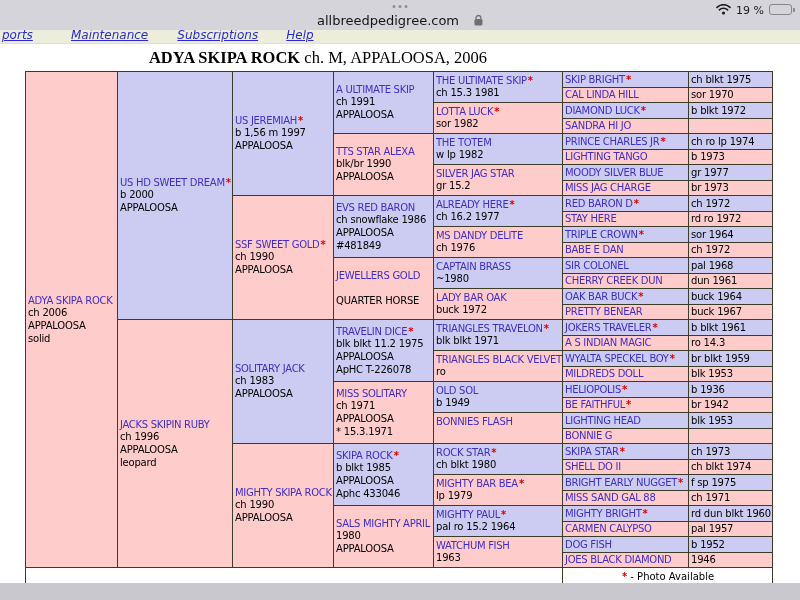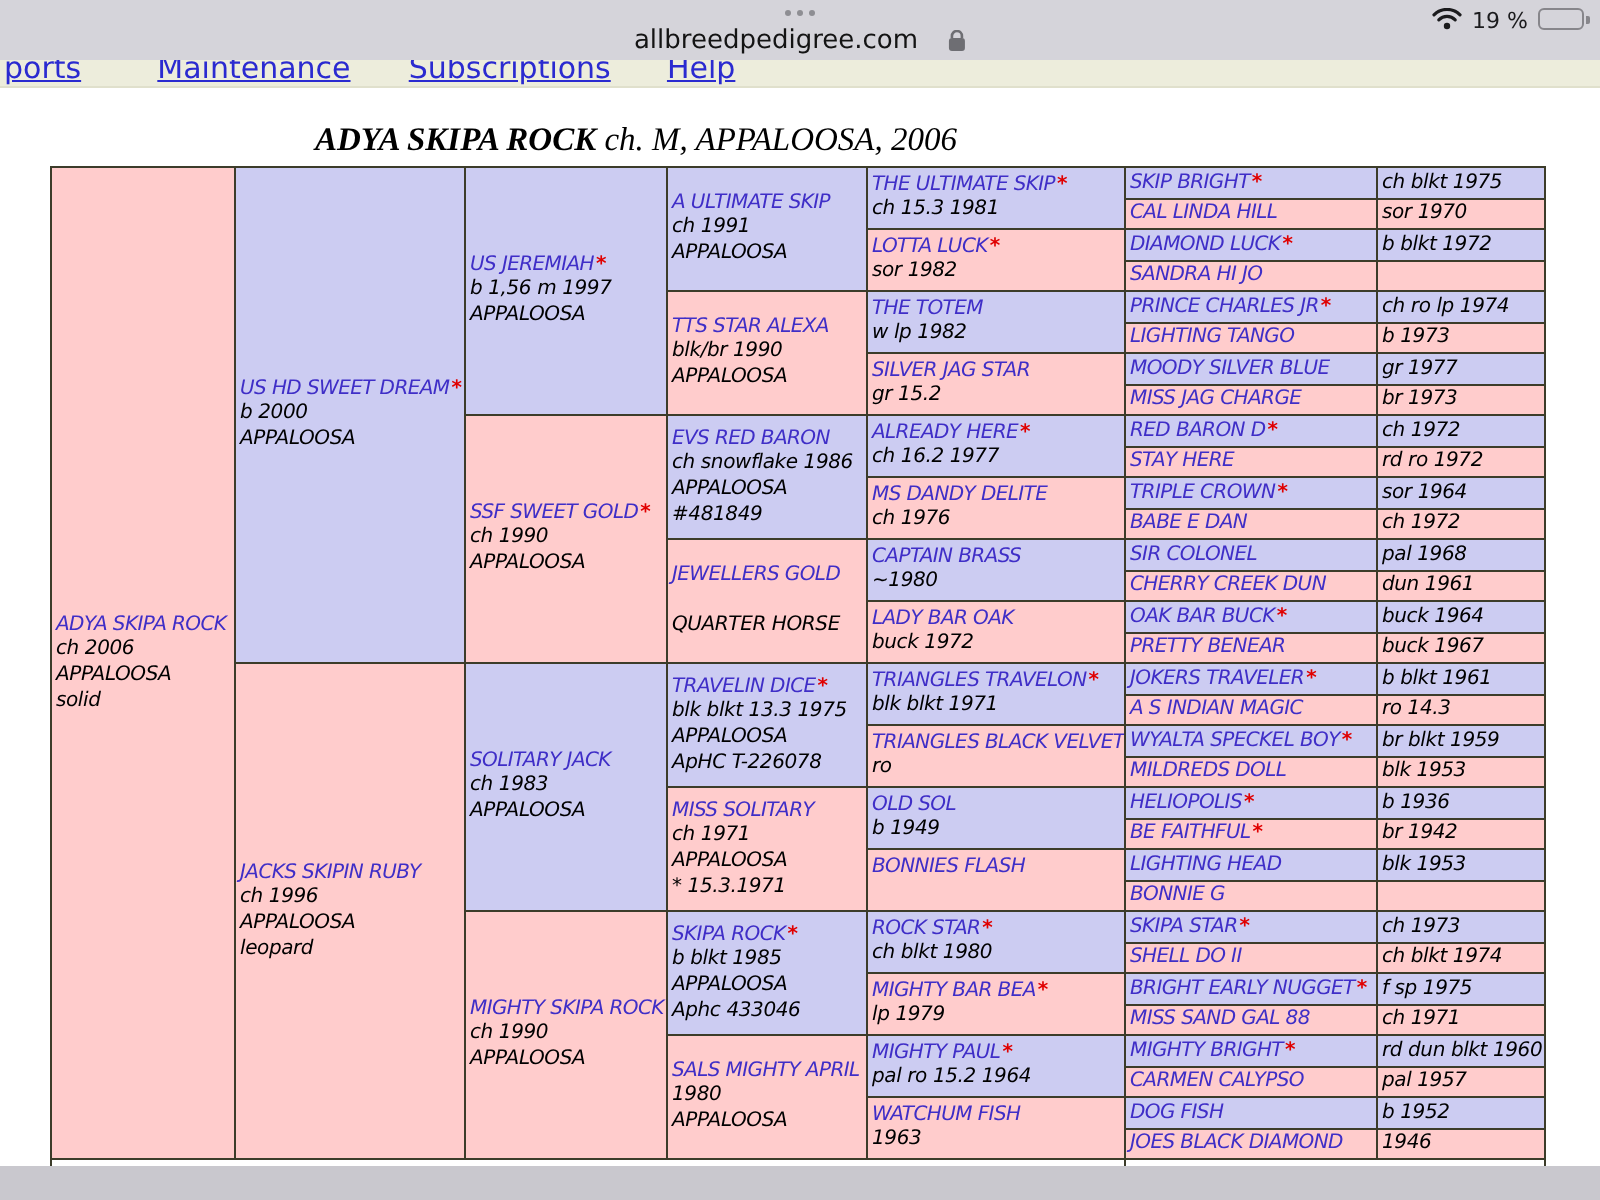--- a/index.html
+++ b/index.html
@@ -13,25 +13,25 @@
   .dots { position:absolute; top:5px; left:50%; transform:translateX(-50%); display:flex; gap:3px; }
   .dots i { width:3px; height:3px; border-radius:50%; background:#8e8e93; display:block; }
   .urlbar { position:absolute; top:13px; left:50%; transform:translateX(-50%); display:flex; align-items:center; gap:15px; font-size:13px; color:#141414; }
   .sb-right { position:absolute; right:8px; top:4px; display:flex; align-items:flex-start; gap:5px; font-size:11px; color:#1b1b1d; }
   .battery { width:23px; height:11px; border:1px solid #87868b; border-radius:3px; padding:1px; position:relative; }
   .battery .fill { width:19%; height:100%; background:#1b1b1d; border-radius:1px; }
   .battery .nub { position:absolute; right:-4px; top:3px; width:2px; height:4px; background:#87868b; border-radius:0 1px 1px 0; }
 
   .menubar { position:absolute; top:30px; left:0; width:800px; height:14px; background:#ededdc; overflow:hidden; border-bottom:1px solid #e0e0cc; }
   .menubar-inner { margin-top:-6px; white-space:nowrap; }
-  .menubar a { font-size:15px; color:var(--link-blue,#2b2bd0); text-decoration:underline; cursor:pointer; }
+  .menubar a { font-size:12px; color:var(--link-blue,#2b2bd0); text-decoration:underline; cursor:pointer;font-style:italic; }
   .m0{ margin-left:2px; } .m1{ margin-left:33px; } .m2{ margin-left:24px; } .m3{ margin-left:23px; }
 
   
-  .page { position:absolute; top:56px; left:0; width:636px;font-style:italic; }
+  .page { position:absolute; top:44px; left:0; width:636px; }
   .ptitle { text-align:center; font-family:"Liberation Serif", serif; font-size:16.5px; color:#000; padding:4px 0 3px 0; }
   .ptitle b { font-weight:bold; }
 
   table.pedigree { border-collapse:collapse; table-layout:fixed; width:747px; margin-left:25px; }
   table.pedigree td { border:1px solid #3c3c2a; padding:1px 2px; vertical-align:middle; overflow:hidden; font-size:10px; }
   td.sire { background:var(--sire-bg,#ccccf2); }
   td.dam  { background:var(--dam-bg,#ffcccc); }
   tbody tr { height:15.5px; }
   .hname { color:var(--name-color,#3f2ec7); text-decoration:none; white-space:nowrap; letter-spacing:-0.3px; cursor:pointer; }
   .star { color:var(--star-red,#e00000); font-weight:bold; margin-left:1px; }
@@ -277,21 +277,21 @@
             <div class="dline">APPALOOSA</div>
             <div class="dline">leopard</div>
           </td>
           <td rowspan="8" class="sire">
             <div><a class="hname">SOLITARY JACK</a></div>
             <div class="dline">ch 1983</div>
             <div class="dline">APPALOOSA</div>
           </td>
           <td rowspan="4" class="sire">
             <div><a class="hname">TRAVELIN DICE</a><span class="star">*</span></div>
-            <div class="dline">blk blkt 13.3 1975</div>
+            <div class="dline">blk blkt 11.2 1975</div>
             <div class="dline">APPALOOSA</div>
             <div class="dline">ApHC T-226078</div>
           </td>
           <td rowspan="2" class="sire">
             <div><a class="hname">TRIANGLES TRAVELON</a><span class="star">*</span></div>
             <div class="dline">blk blkt 1971</div>
           </td>
           <td rowspan="1" class="sire">
             <div><a class="hname">JOKERS TRAVELER</a><span class="star">*</span></div>
           </td>

